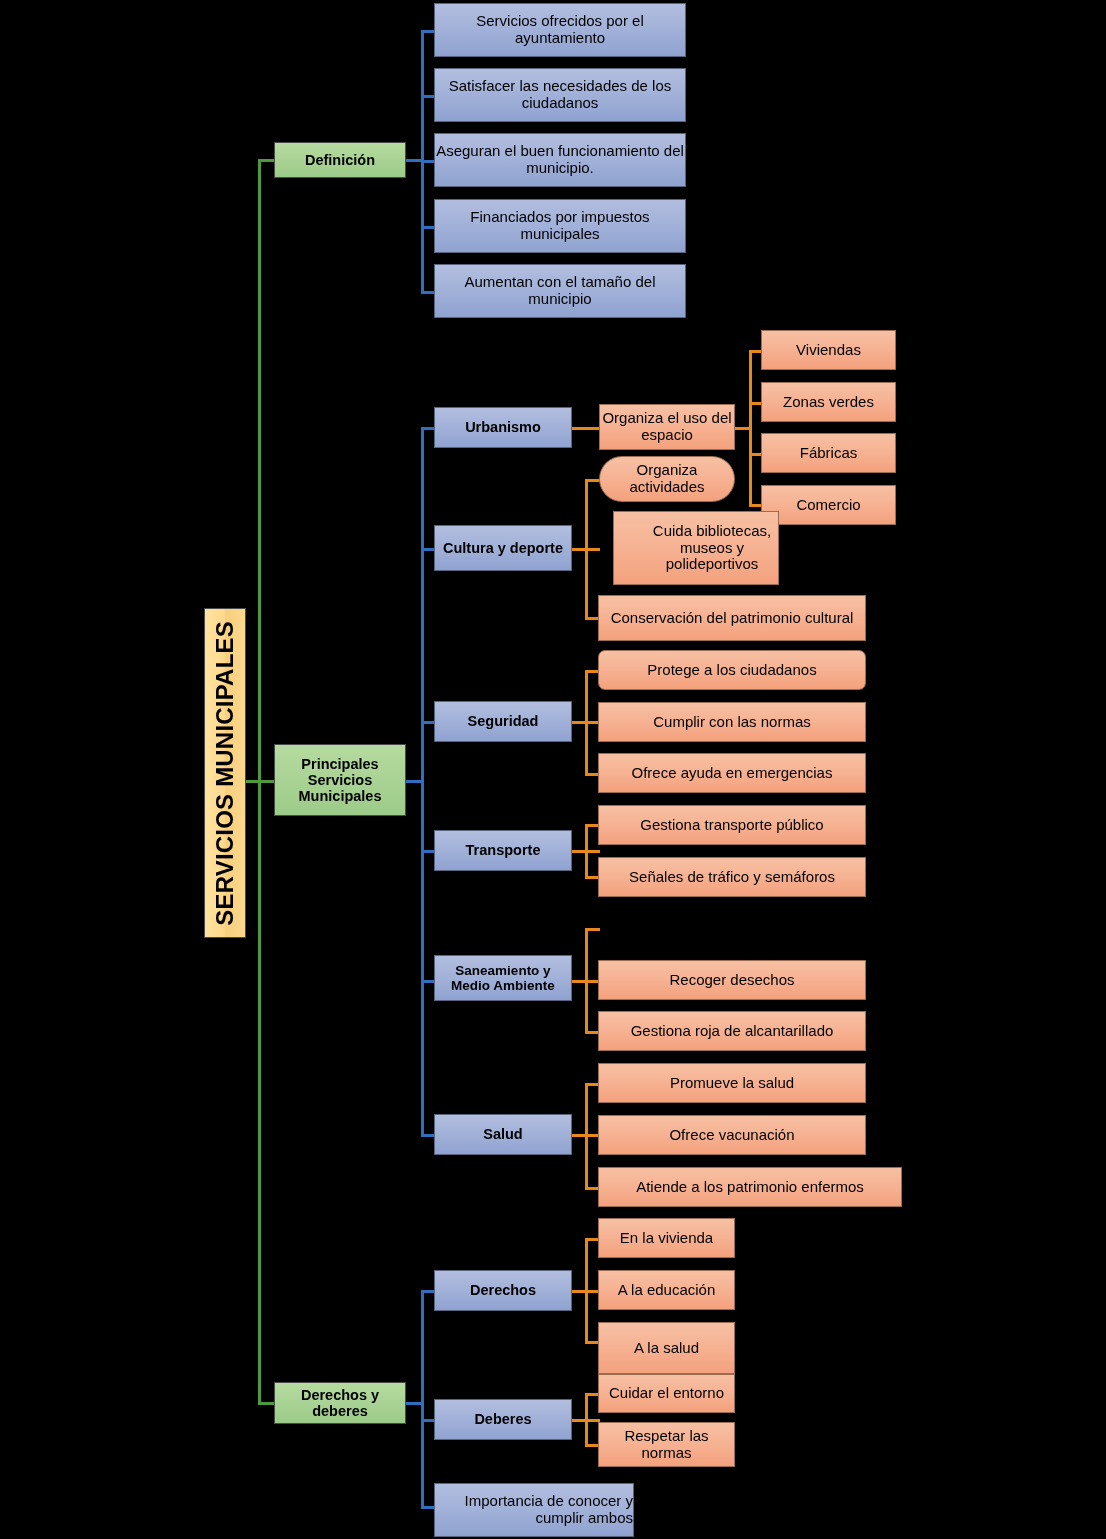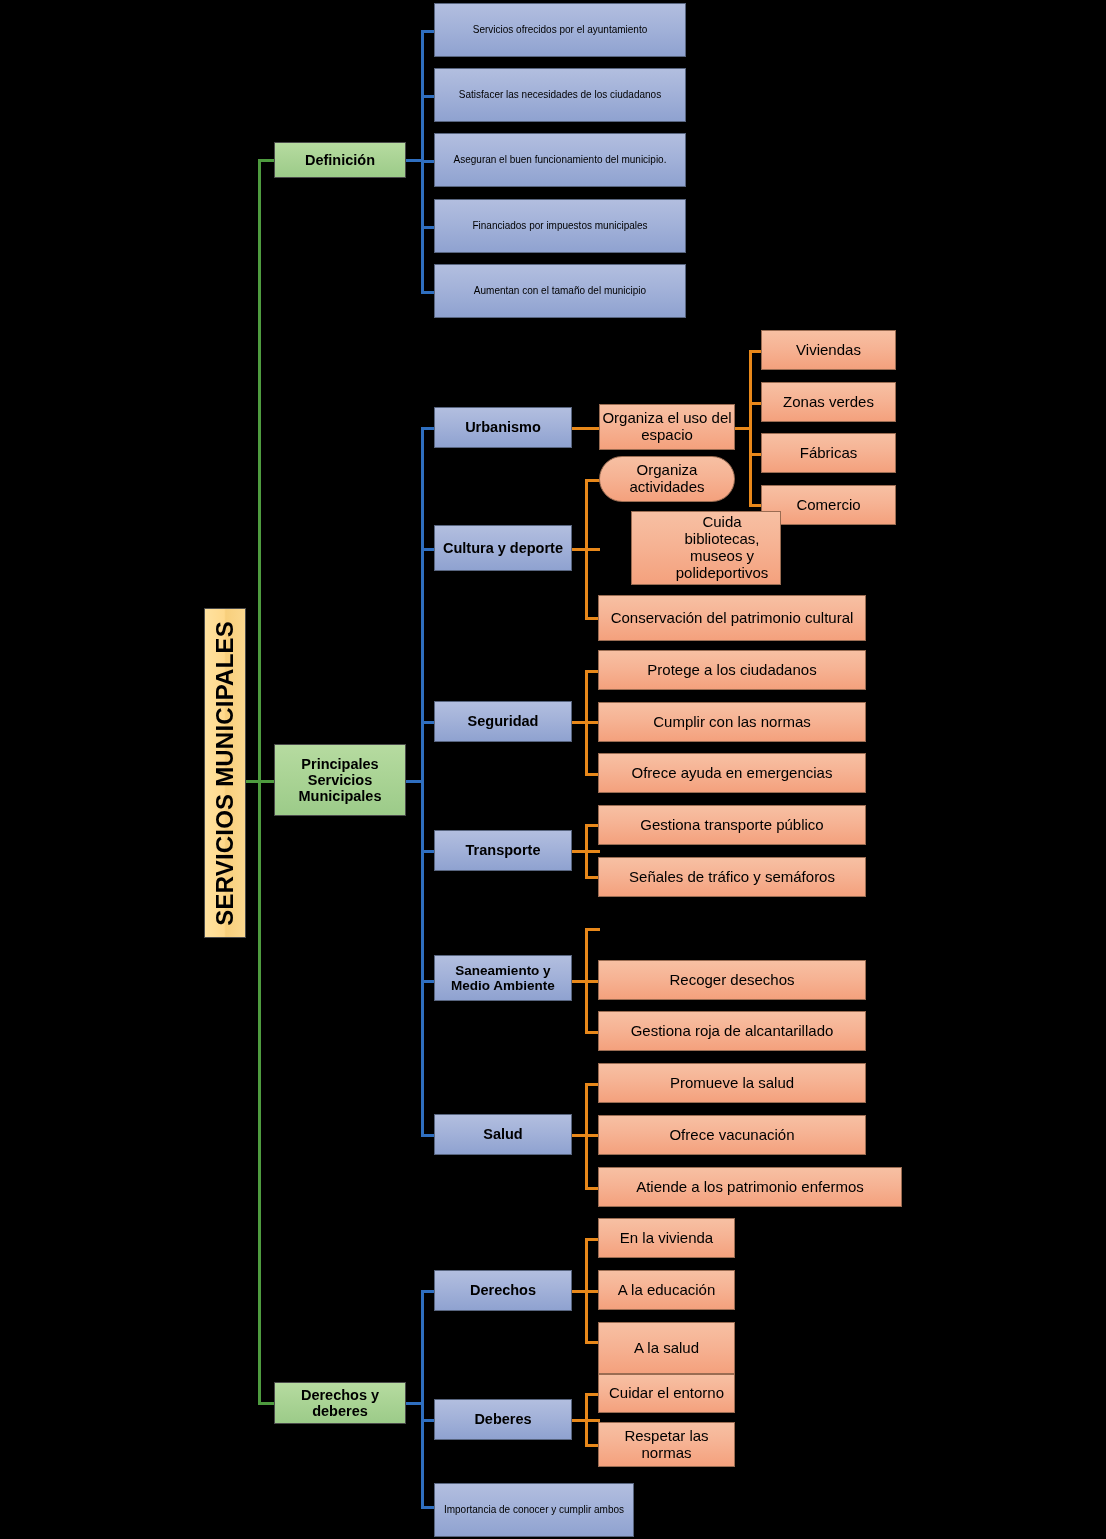--- a/index.html
+++ b/index.html
@@ -19,21 +19,21 @@
   .root .vtext{transform:rotate(-90deg);white-space:nowrap;}
 
   
   .green{
     background:linear-gradient(to bottom,#b6dba0 0%,#a9d394 50%,#9ccb89 100%);
     border:1px solid #4a4a4a;font-weight:bold;font-size:14.5px;
   }
   
   .blue{
     background:linear-gradient(to bottom,#b2bedf 0%,#a3b2d9 45%,#8fa2d0 100%);
-    border:1px solid #58657f;font-size:10px;
+    border:1px solid #58657f;font-size:15px;
   }
   .blue.bold{font-weight:bold;font-size:14.5px;}
   
   .orange{
     background:linear-gradient(to bottom,#f7c0a3 0%,#f6b394 45%,#f4a17d 100%);
     border:1px solid #9a6c52;font-size:15px;
   }
 
   
   .ln{position:absolute;z-index:1;}
@@ -172,31 +172,31 @@
   <div class="node orange" style="left:761px;top:485px;width:135px;height:40px;">
     <span>Comercio</span>
   </div>
 
   <div class="node blue bold" style="left:434px;top:525px;width:138px;height:46px;">
     <span>Cultura y deporte</span>
   </div>
   <div class="node orange" style="left:599px;top:456px;width:136px;height:46px;border-radius:23px;">
     <span>Organiza actividades</span>
   </div>
-  <div class="node orange" style="left:631px;top:511px;width:150px;height:74px;padding-left:32px;">
+  <div class="node orange" style="left:613px;top:511px;width:166px;height:74px;padding-left:32px;">
     <span>Cuida bibliotecas, museos y polideportivos</span>
   </div>
   <div class="node orange" style="left:598px;top:595px;width:268px;height:46px;">
     <span>Conservación del patrimonio cultural</span>
   </div>
 
   <div class="node blue bold" style="left:434px;top:701px;width:138px;height:41px;">
     <span>Seguridad</span>
   </div>
-  <div class="node orange" style="left:598px;top:650px;width:268px;height:40px;">
+  <div class="node orange" style="left:598px;top:650px;width:268px;height:40px;border-radius:7px;">
     <span>Protege a los ciudadanos</span>
   </div>
   <div class="node orange" style="left:598px;top:702px;width:268px;height:40px;">
     <span>Cumplir con las normas</span>
   </div>
   <div class="node orange" style="left:598px;top:753px;width:268px;height:40px;">
     <span>Ofrece ayuda en emergencias</span>
   </div>
 
   <div class="node blue bold" style="left:434px;top:830px;width:138px;height:41px;">

